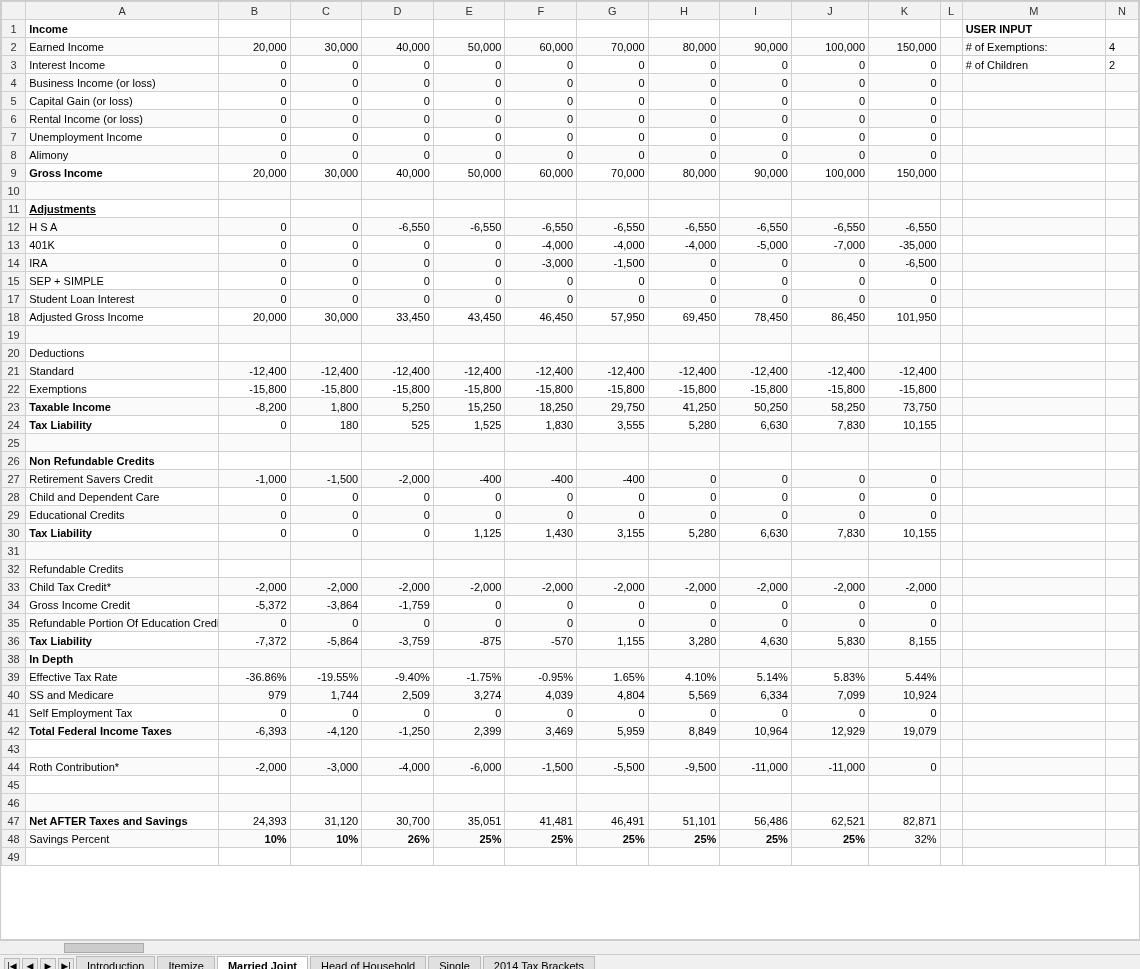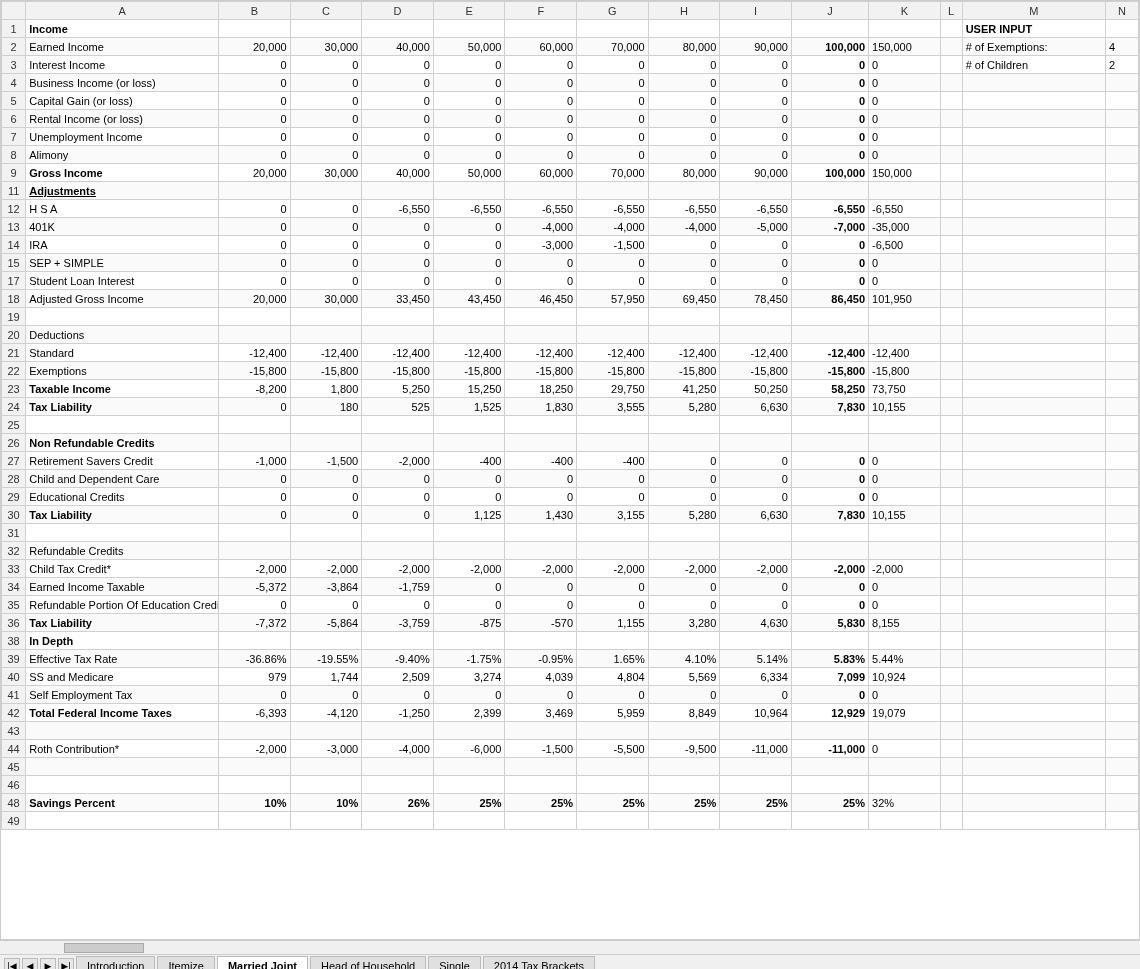--- a/index.html
+++ b/index.html
@@ -39,22 +39,22 @@
     }
     .col-a { width: 175px; }
     .col-b { width: 65px; text-align: right; }
     .col-c { width: 65px; text-align: right; }
     .col-d { width: 65px; text-align: right; }
     .col-e { width: 65px; text-align: right; }
     .col-f { width: 65px; text-align: right; }
     .col-g { width: 65px; text-align: right; }
     .col-h { width: 65px; text-align: right; }
     .col-i { width: 65px; text-align: right; }
-    .col-j { width: 70px; text-align: right; font-weight: bold; }
-    .col-k { width: 65px; }
+    .col-j { width: 70px; text-align: right; }
+    .col-k { width: 65px; text-align: right; }
     .col-l { width: 20px; }
     .col-m { width: 130px; }
     .col-n { width: 30px; }
     .header-row td {
       background: #f2f2f2;
       text-align: center;
       font-weight: normal;
     }
     .col-a-label { text-align: left; }
     tr:nth-child(even) td { background: #fafafa; }
@@ -289,20 +289,37 @@
           <td class="col-g">70,000</td>
           <td class="col-h">80,000</td>
           <td class="col-i">90,000</td>
           <td class="col-j">100,000</td>
           <td class="col-k">150,000</td>
           <td class="col-l"></td>
           <td class="col-m"></td>
           <td class="col-n"></td>
         </tr>
         <tr>
+          <td class="col-row-header">10</td>
+          <td class="col-a col-a-label"></td>
+          <td class="col-b"></td>
+          <td class="col-c"></td>
+          <td class="col-d"></td>
+          <td class="col-e"></td>
+          <td class="col-f"></td>
+          <td class="col-g"></td>
+          <td class="col-h"></td>
+          <td class="col-i"></td>
+          <td class="col-j"></td>
+          <td class="col-k"></td>
+          <td class="col-l"></td>
+          <td class="col-m"></td>
+          <td class="col-n"></td>
+        </tr>
+        <tr>
           <td class="col-row-header">11</td>
           <td class="col-a col-a-label" style="font-weight: bold; text-decoration: underline;">Adjustments</td>
           <td class="col-b"></td>
           <td class="col-c"></td>
           <td class="col-d"></td>
           <td class="col-e"></td>
           <td class="col-f"></td>
           <td class="col-g"></td>
           <td class="col-h"></td>
           <td class="col-i"></td>
@@ -664,21 +681,21 @@
           <td class="col-h">-2,000</td>
           <td class="col-i">-2,000</td>
           <td class="col-j">-2,000</td>
           <td class="col-k">-2,000</td>
           <td class="col-l"></td>
           <td class="col-m"></td>
           <td class="col-n"></td>
         </tr>
         <tr>
           <td class="col-row-header">34</td>
-          <td class="col-a col-a-label">Earned Income Taxable</td>
+          <td class="col-a col-a-label">Gross Income Credit</td>
           <td class="col-b">-5,372</td>
           <td class="col-c">-3,864</td>
           <td class="col-d">-1,759</td>
           <td class="col-e">0</td>
           <td class="col-f">0</td>
           <td class="col-g">0</td>
           <td class="col-h">0</td>
           <td class="col-i">0</td>
           <td class="col-j">0</td>
           <td class="col-k">0</td>
@@ -867,22 +884,39 @@
           <td class="col-g"></td>
           <td class="col-h"></td>
           <td class="col-i"></td>
           <td class="col-j"></td>
           <td class="col-k"></td>
           <td class="col-l"></td>
           <td class="col-m"></td>
           <td class="col-n"></td>
         </tr>
         <tr>
+          <td class="col-row-header">47</td>
+          <td class="col-a col-a-label" style="font-weight: bold;">Net AFTER Taxes and Savings</td>
+          <td class="col-b">24,393</td>
+          <td class="col-c">31,120</td>
+          <td class="col-d">30,700</td>
+          <td class="col-e">35,051</td>
+          <td class="col-f">41,481</td>
+          <td class="col-g">46,491</td>
+          <td class="col-h">51,101</td>
+          <td class="col-i">56,486</td>
+          <td class="col-j">62,521</td>
+          <td class="col-k">82,871</td>
+          <td class="col-l"></td>
+          <td class="col-m"></td>
+          <td class="col-n"></td>
+        </tr>
+        <tr>
           <td class="col-row-header">48</td>
-          <td class="col-a col-a-label" style="font-weight: bold;">Savings Percent</td>
+          <td class="col-a col-a-label" style="font-weight: normal;">Savings Percent</td>
           <td class="col-b" style="font-weight: bold;">10%</td>
           <td class="col-c" style="font-weight: bold;">10%</td>
           <td class="col-d" style="font-weight: bold;">26%</td>
           <td class="col-e" style="font-weight: bold;">25%</td>
           <td class="col-f" style="font-weight: bold;">25%</td>
           <td class="col-g" style="font-weight: bold;">25%</td>
           <td class="col-h" style="font-weight: bold;">25%</td>
           <td class="col-i" style="font-weight: bold;">25%</td>
           <td class="col-j" style="font-weight: bold;">25%</td>
           <td class="col-k" style="font-weight: normal;">32%</td>

